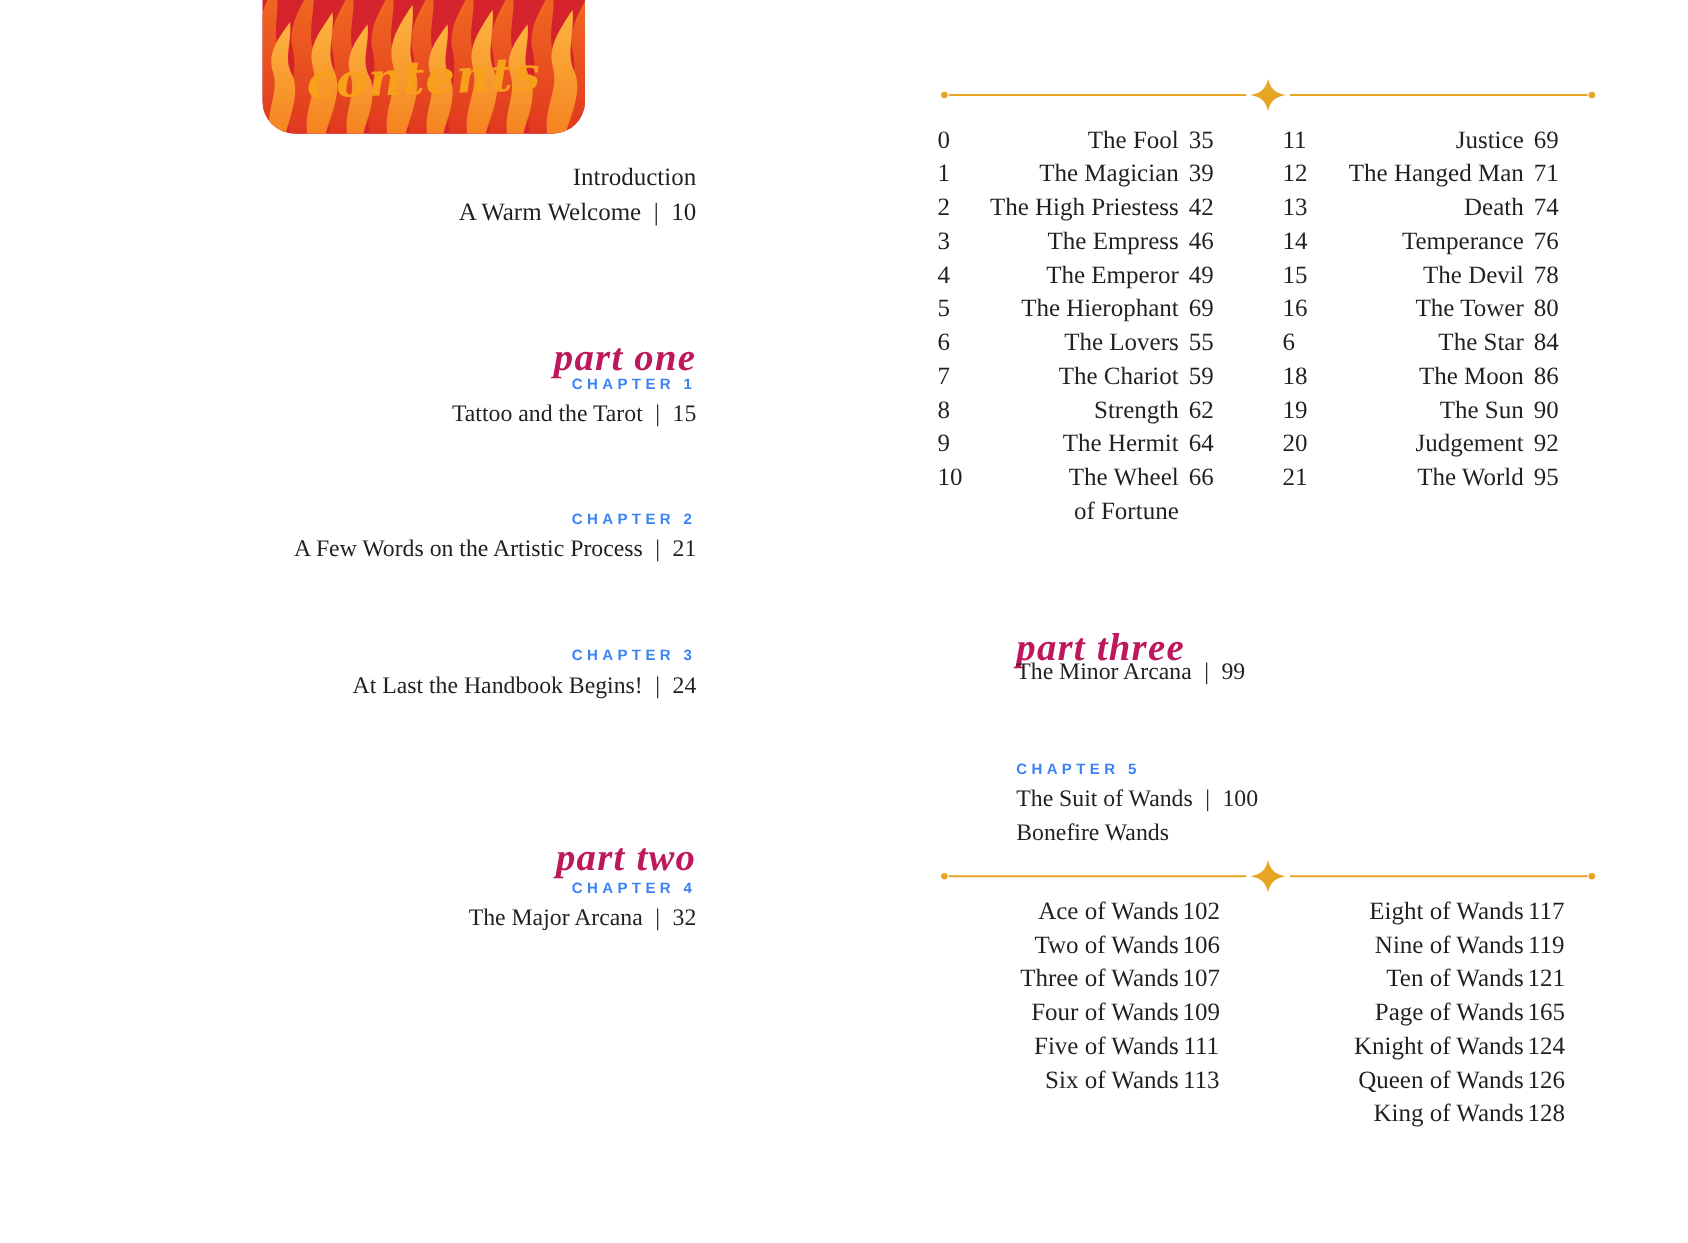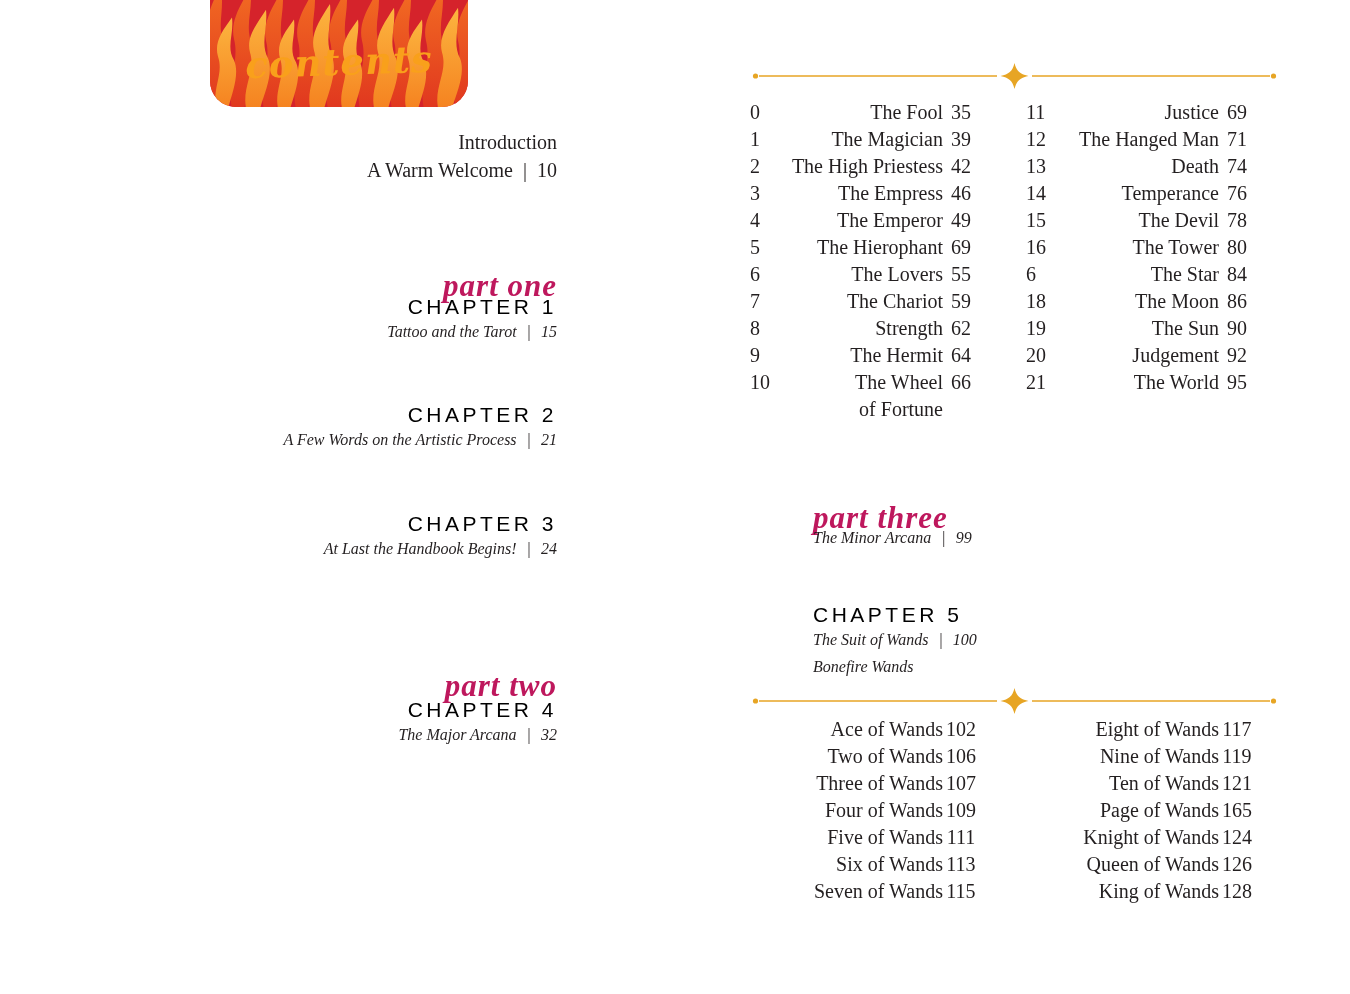--- a/index.html
+++ b/index.html
@@ -22,24 +22,24 @@
 
   
   .lblock{position:absolute;left:117px;width:440px;text-align:right;}
   .rblock{position:absolute;left:813px;width:400px;}
 
   .part-label{
     font-family:Liberation Serif, serif;font-style:italic;font-weight:700;
     font-size:31px;line-height:50px;color:#be185d;letter-spacing:1px;margin-top:33px;
   }
   .chapter-heading{
-    font-family:"Liberation Sans", sans-serif;font-weight:400;
-    font-size:21px;line-height:22px;letter-spacing:3.5px;color:#000000;
-  }
-  .entry-line{font-size:16px;line-height:27px;font-style:italic;}
+    font-family:"Liberation Sans", sans-serif;font-weight:700;
+    font-size:12px;line-height:22px;letter-spacing:3.5px;color:#3b82f6;
+  }
+  .entry-line{font-size:19px;line-height:27px;}
   .intro-line{font-size:20px;line-height:28px;}
   .sep{margin:0 10px;}
 
   
   .divider{position:absolute;left:752px;width:525px;height:26px;}
   .divider line{stroke:#e7a524;}
   .divider path,.divider circle{fill:#e7a524;}
 
   
   .toc-list{
@@ -326,24 +326,20 @@
       <div class="toc-row">
         <span class="toc-name">Five of Wands</span>
         <span class="toc-page">111</span>
       </div>
 
       <div class="toc-row">
         <span class="toc-name">Six of Wands</span>
         <span class="toc-page">113</span>
       </div>
 
-      <div class="toc-row">
-        <span class="toc-name">Seven of Wands</span>
-        <span class="toc-page">115</span>
-      </div>
     </div>
   <div class="toc-col">
 
       <div class="toc-row">
         <span class="toc-name">Eight of Wands</span>
         <span class="toc-page">117</span>
       </div>
 
       <div class="toc-row">
         <span class="toc-name">Nine of Wands</span>

